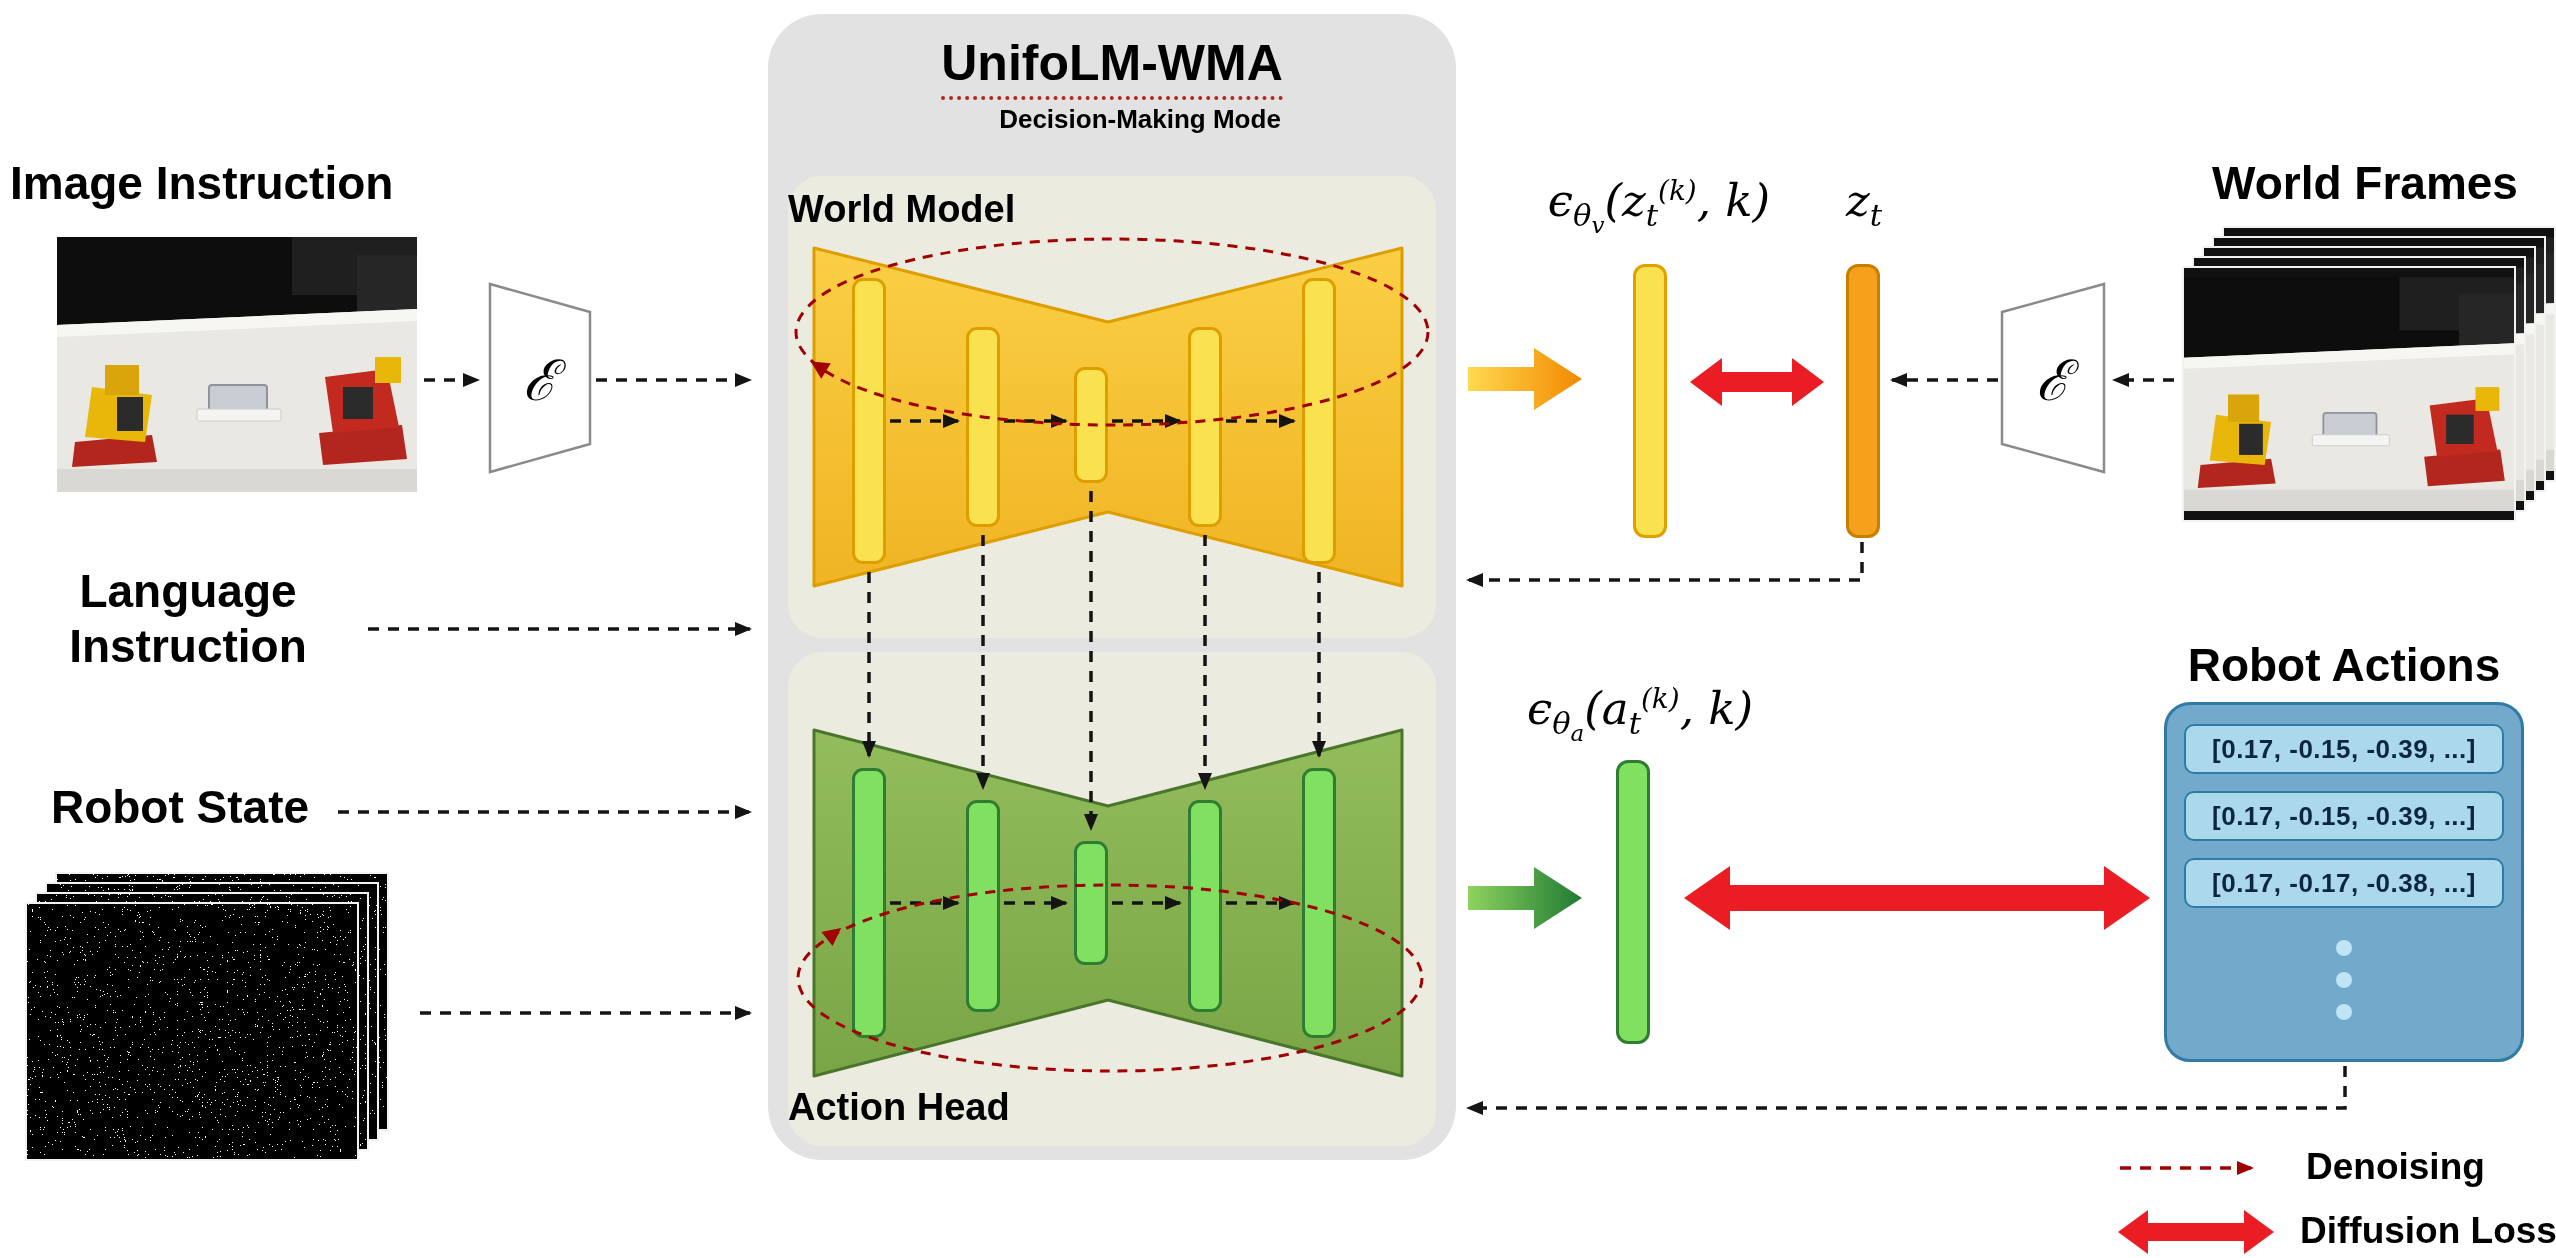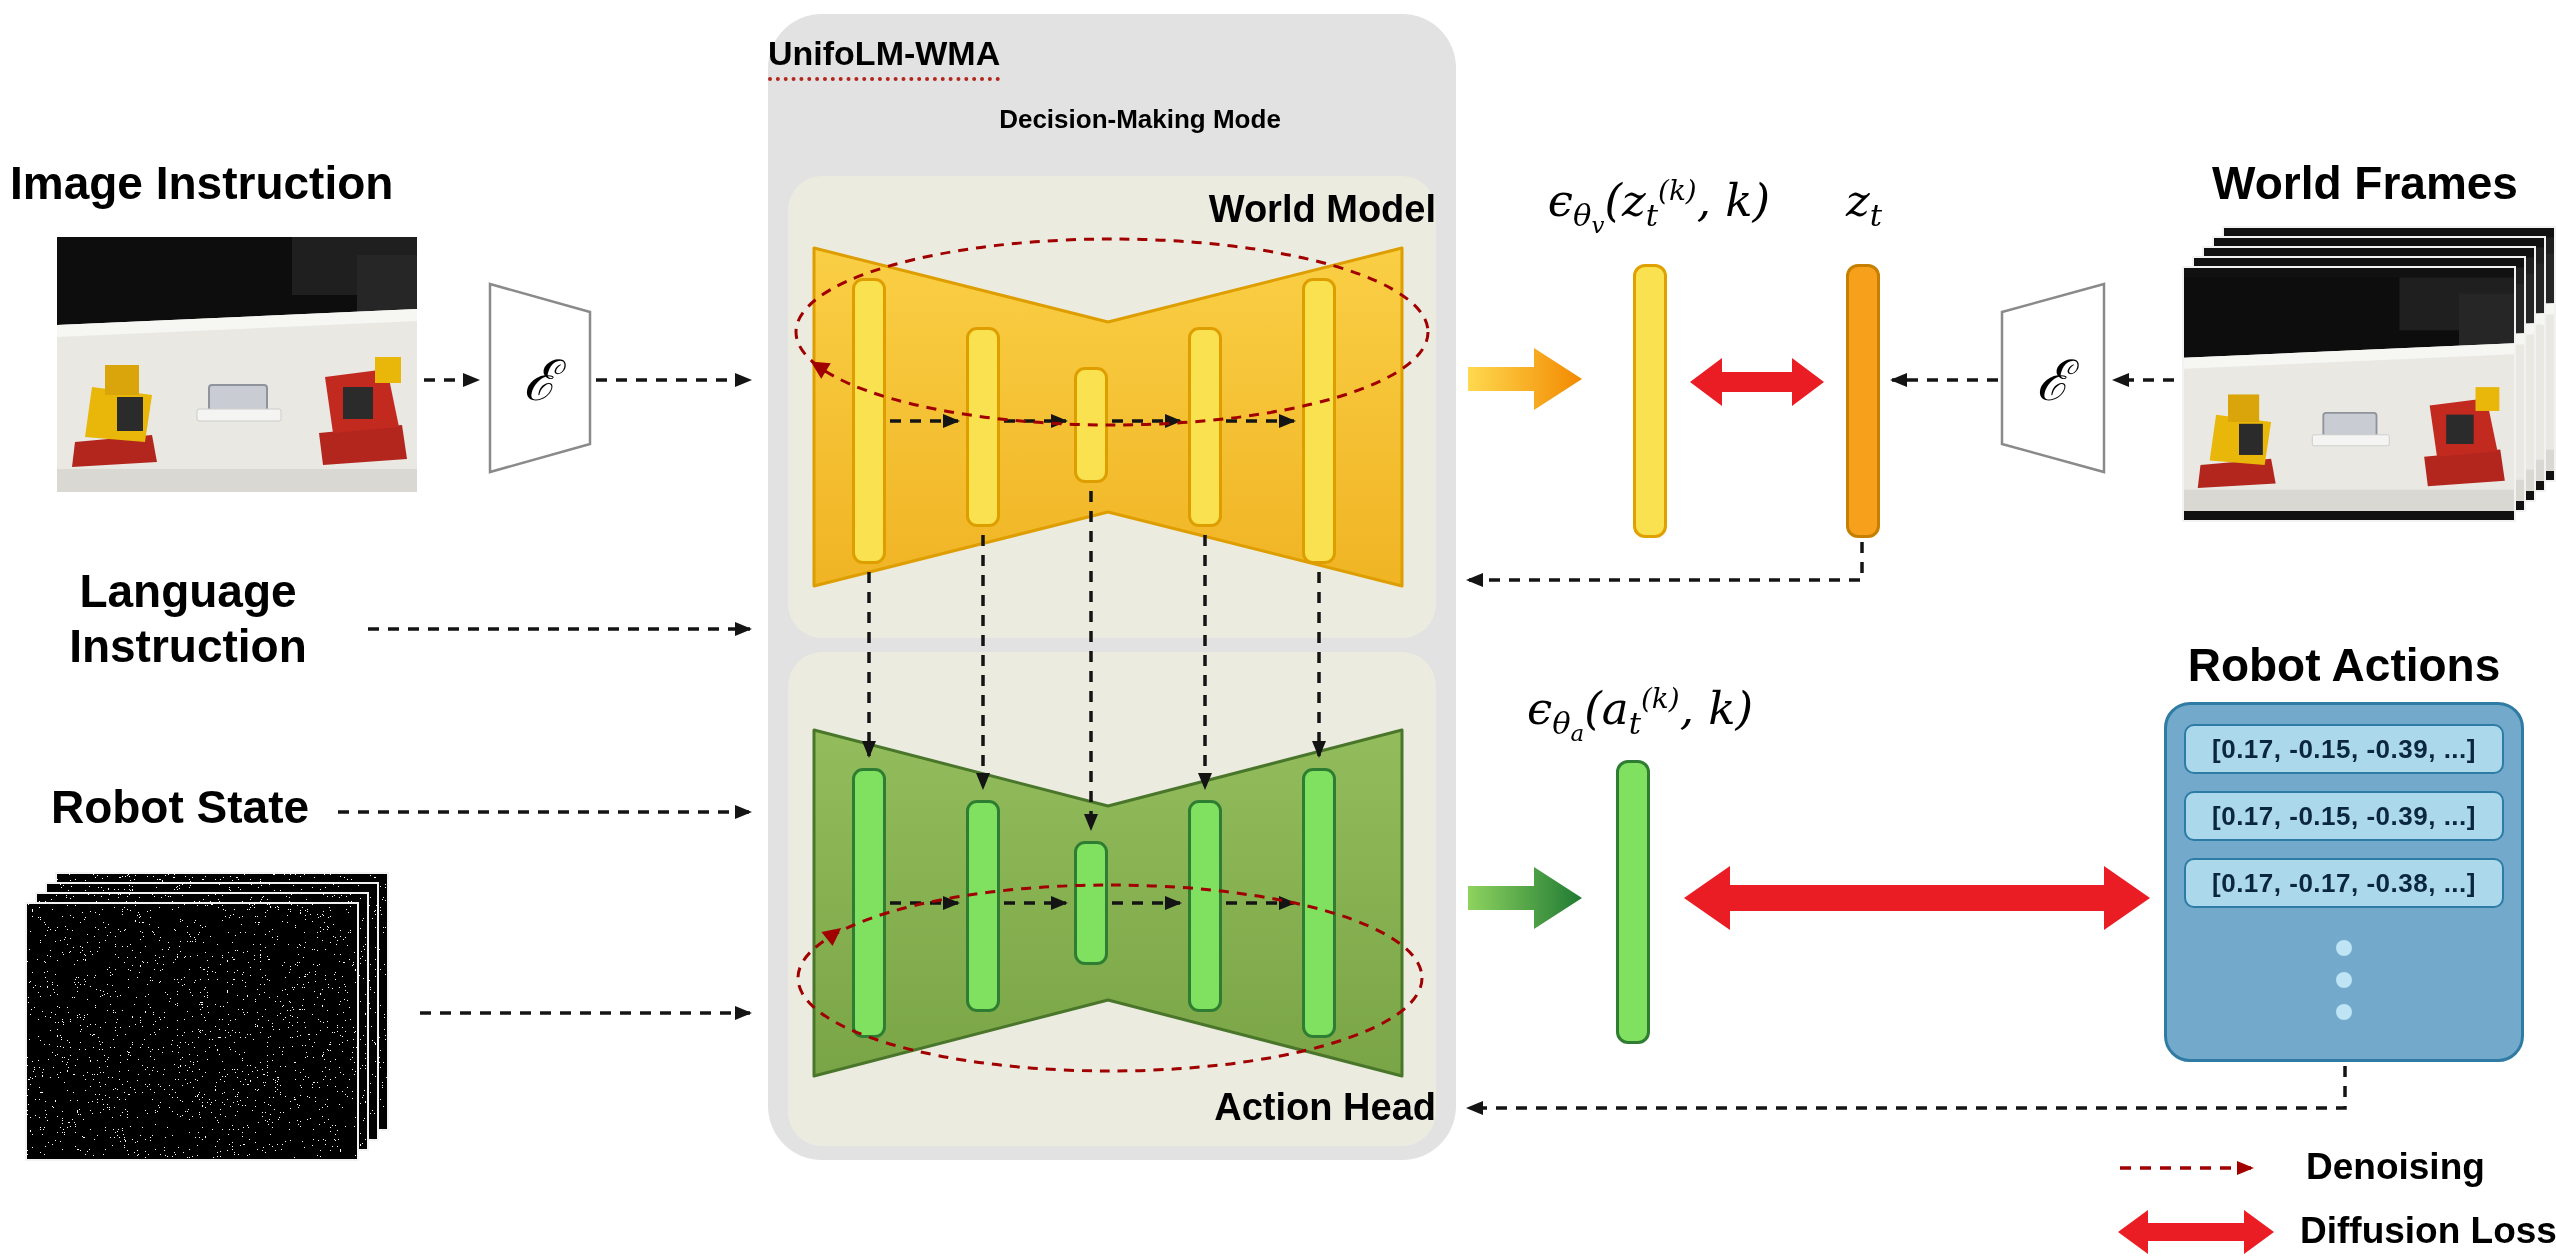--- a/index.html
+++ b/index.html
@@ -8,27 +8,27 @@
   .abs{position:absolute;}
   .label{font-weight:600;color:#000;white-space:nowrap;}
   .ctr{text-align:center;}
   .math{font-family:"DejaVu Serif",serif;font-style:italic;font-weight:500;white-space:nowrap;}
   .math sub{font-size:0.68em;}
   .math sup{font-size:0.62em;}
   .math sub sub{font-size:0.75em;}
 
   
   #block{left:768px;top:14px;width:688px;height:1146px;border-radius:54px;background:#e2e2e2;}
-  #block-title{left:768px;top:34px;width:688px;font-size:34px;font-weight:700;}
+  #block-title{left:768px;top:34px;width:688px;font-size:50px;font-weight:700;text-align:center;}
   #block-title span{border-bottom:4px dotted #b3261e;padding-bottom:5px;}
   #block-subtitle{left:768px;top:104px;width:744px;font-size:26px;font-weight:700;text-align:center;}
   .panel{left:788px;width:648px;border-radius:34px;background:#ecebe0;}
   #wm-panel{top:176px;height:462px;}
   #ah-panel{top:652px;height:494px;}
-  .panel-title{left:788px;width:648px;text-align:right;font-size:38px;font-weight:600;}
+  .panel-title{left:788px;width:648px;text-align:left;font-size:38px;font-weight:600;}
 
   
   .bar{box-sizing:border-box;width:34px;border-radius:11px;}
   .bar-y{background:#F9E14F;border:3px solid #DE9E00;}
   .bar-g{background:#80E05F;border:3px solid #2E7D32;}
   .latent{box-sizing:border-box;width:34px;border-radius:12px;}
 
   
   .enc-sym{display:flex;align-items:center;justify-content:center;
            font-family:"DejaVu Serif",serif;font-style:italic;font-size:56px;}

